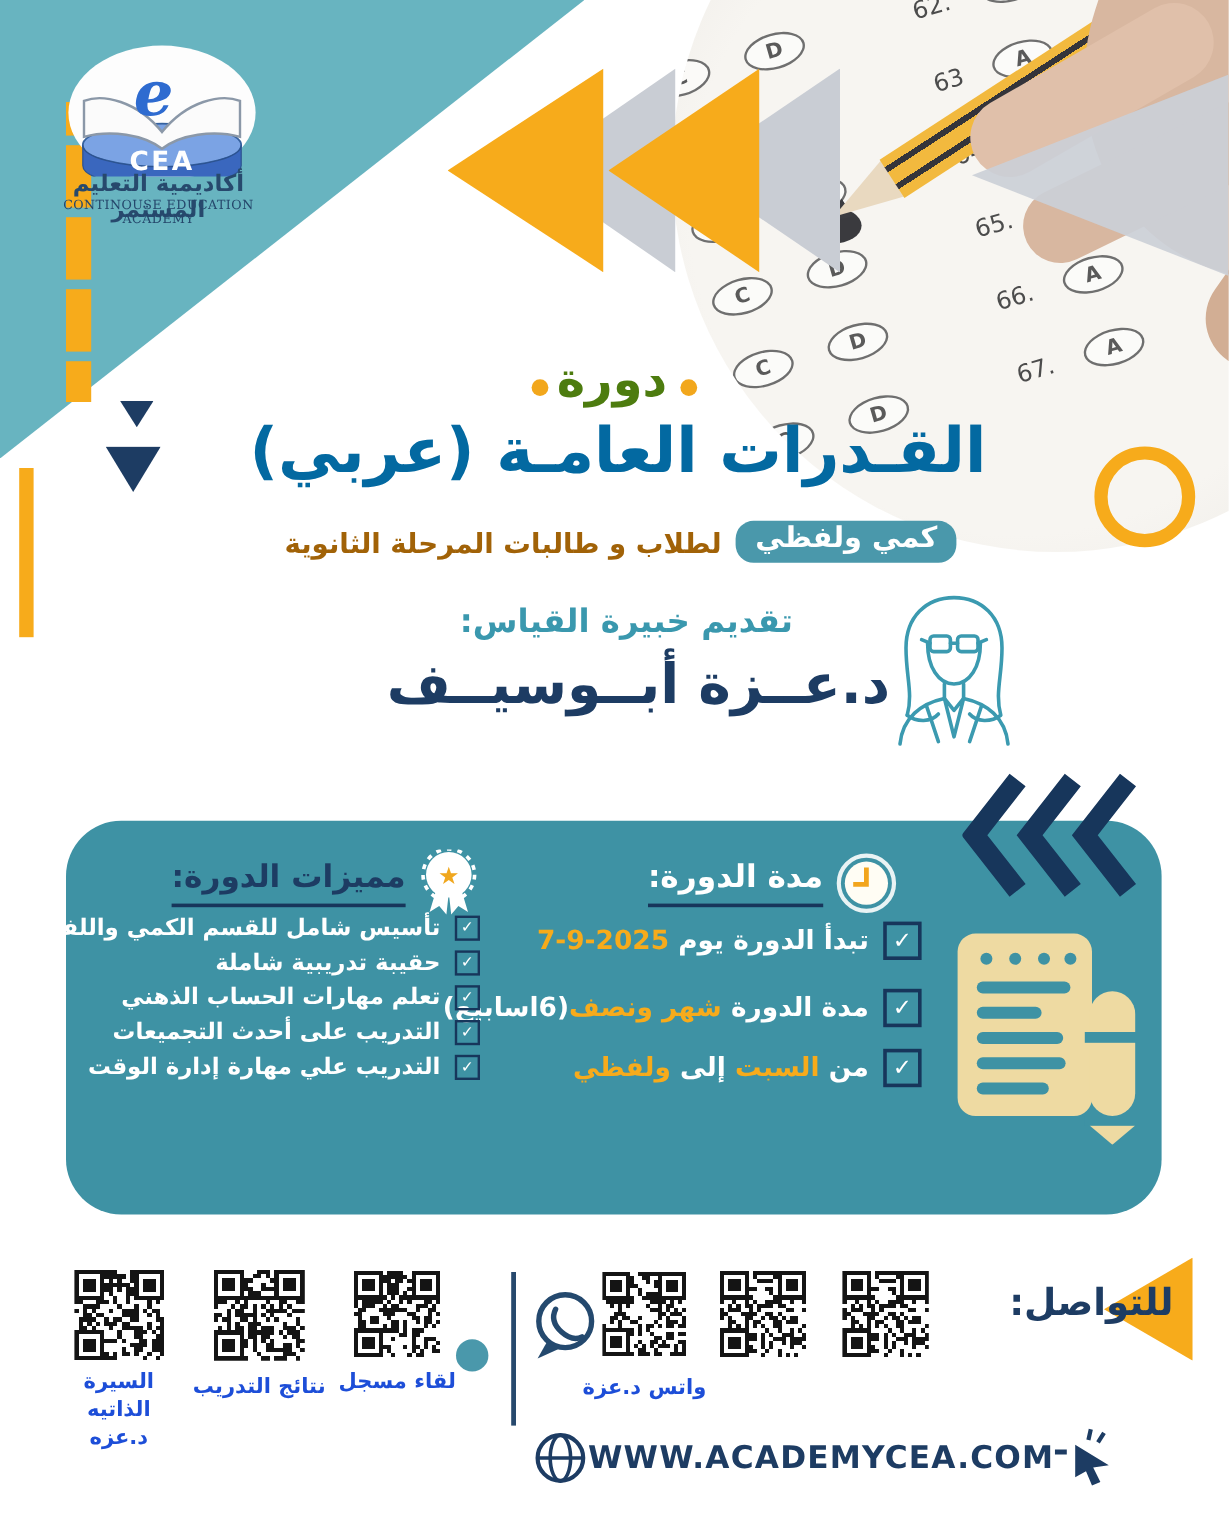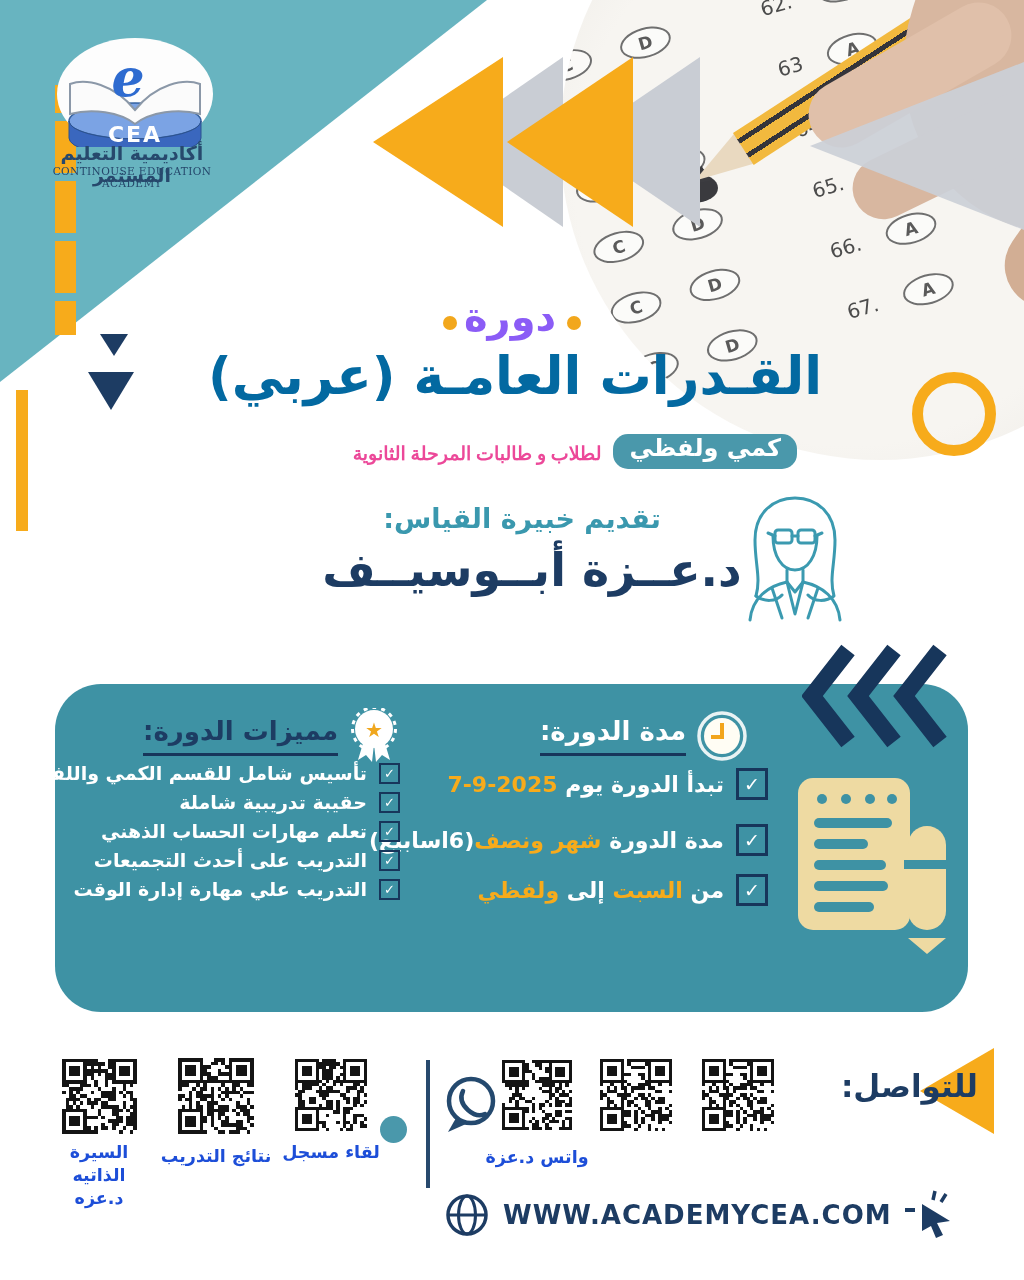--- a/index.html
+++ b/index.html
@@ -45,28 +45,28 @@
     border:11px solid #f7ab1b; }
 
   
   .logo-ar { left:28px; top:142px; width:208px; text-align:center; color:#27496d;
     font-size:19px; font-weight:bold; }
   .logo-en { left:22px; top:165px; width:220px; text-align:center; color:#25476b;
     font-size:10.5px; letter-spacing:.4px; font-family:"DejaVu Serif", serif; }
 
   
   .kicker { left:160px; top:294px; width:700px; text-align:center;
-    color:#8b5cf6; font-size:40px; font-weight:800; }
+    color:#4d7c0f; font-size:40px; font-weight:800; }
   .dot { width:14px; height:14px; border-radius:50%; background:#f2a71c; }
   .main-title { left:165px; top:346px; width:700px; text-align:center;
     color:#0369a1; font-size:52px; font-weight:800; }
   .badge-row { right:227px; top:434px; display:flex; flex-direction:row; align-items:center; gap:12px; }
   .badge-pill { background:#4a98ab; color:#fff; border-radius:15px; padding:0 16px 7px;
     font-size:24px; font-weight:800; }
-  .audience { color:#ec4899; font-size:19px; font-weight:800; padding-top:4px;font-family:Liberation Serif, serif; }
+  .audience { color:#a16207; font-size:23px; font-weight:800; padding-top:4px; }
   .presenter-label { left:172px; top:503px; width:700px; text-align:center;
     color:#3a98ae; font-size:27px; font-weight:700; }
   .presenter-name { left:182px; top:543px; width:700px; text-align:center;
     color:#1d3c63; font-size:46px; font-weight:800; }
 
   
   .teal-box { left:55px; top:684px; width:913px; height:328px; border-radius:46px; background:#3e92a4; }
   .sec-title { display:flex; align-items:center; gap:10px; }
   .sec-title .t { padding-bottom:7px; border-bottom:3px solid #17365b; font-size:26px; font-weight:800; }
   .dur-title { right:276px; top:710px; color:#fff; }
@@ -80,21 +80,21 @@
   .dur-row .hl { color:#f7ab1b; font-weight:800; }
   .feat-row { color:#fff; font-size:19px; font-weight:600; }
 
   
   .contact-title { right:46px; top:1068px; color:#1d3c63; font-size:31px; font-weight:800; }
   .divider { left:426px; top:1060px; width:4px; height:128px; background:#27496d; }
   .teal-dot { left:380px; top:1116px; width:27px; height:27px; border-radius:50%; background:#4a98ab; }
   .qr { background:#fff; }
   .qr svg { width:100%; height:100%; display:block; }
   .qr-label { color:#1d4ed8; font-size:17.5px; font-weight:700; text-align:center; line-height:1.3; }
-  .website-row { left:444px; top:1190px; display:flex; align-items:center; gap:13px; }
+  .website-row { left:444px; top:1190px; display:flex; align-items:center; gap:0; }
   .website-text { color:#1d3c63; font-size:26px; font-weight:800; letter-spacing:1px; }
 </style>
 </head>
 <body>
 
 <div id="canvas">
 
   <div class="abs teal-wedge"></div>
   <div class="abs ydash" style="left:55px;top:85px;width:21px;height:28px"></div>
   <div class="abs ydash" style="left:55px;top:121px;width:21px;height:52px"></div>

